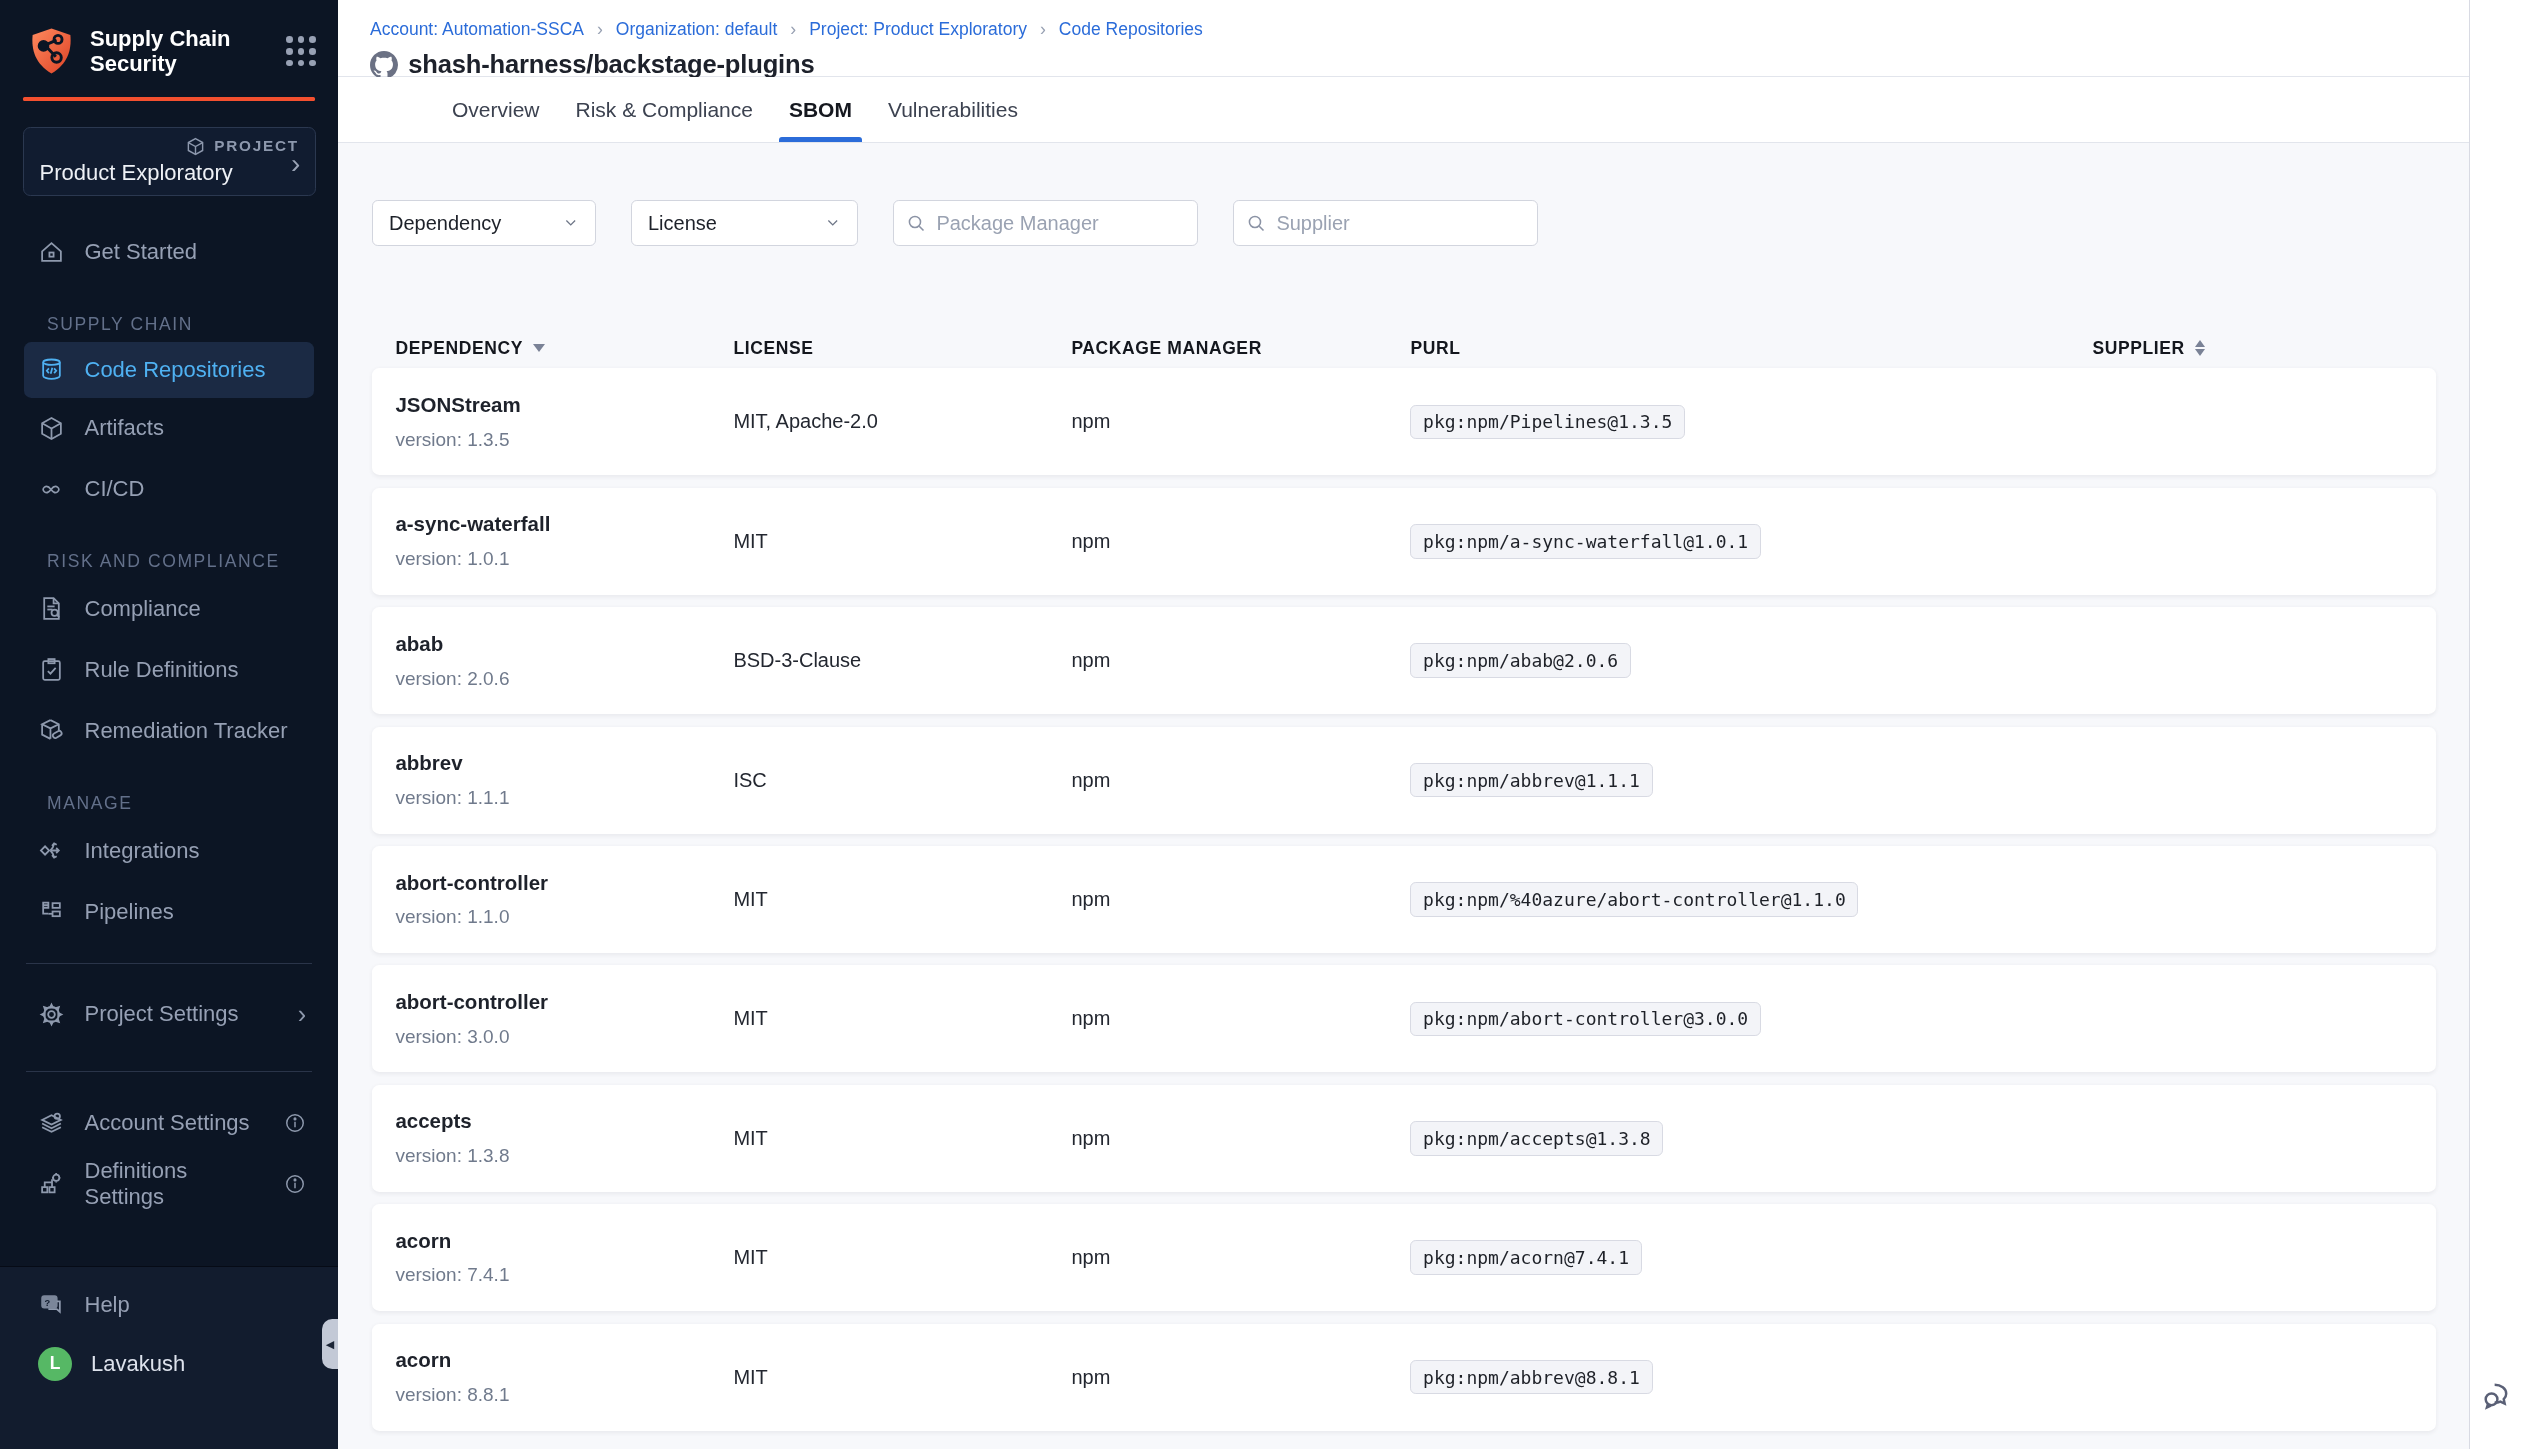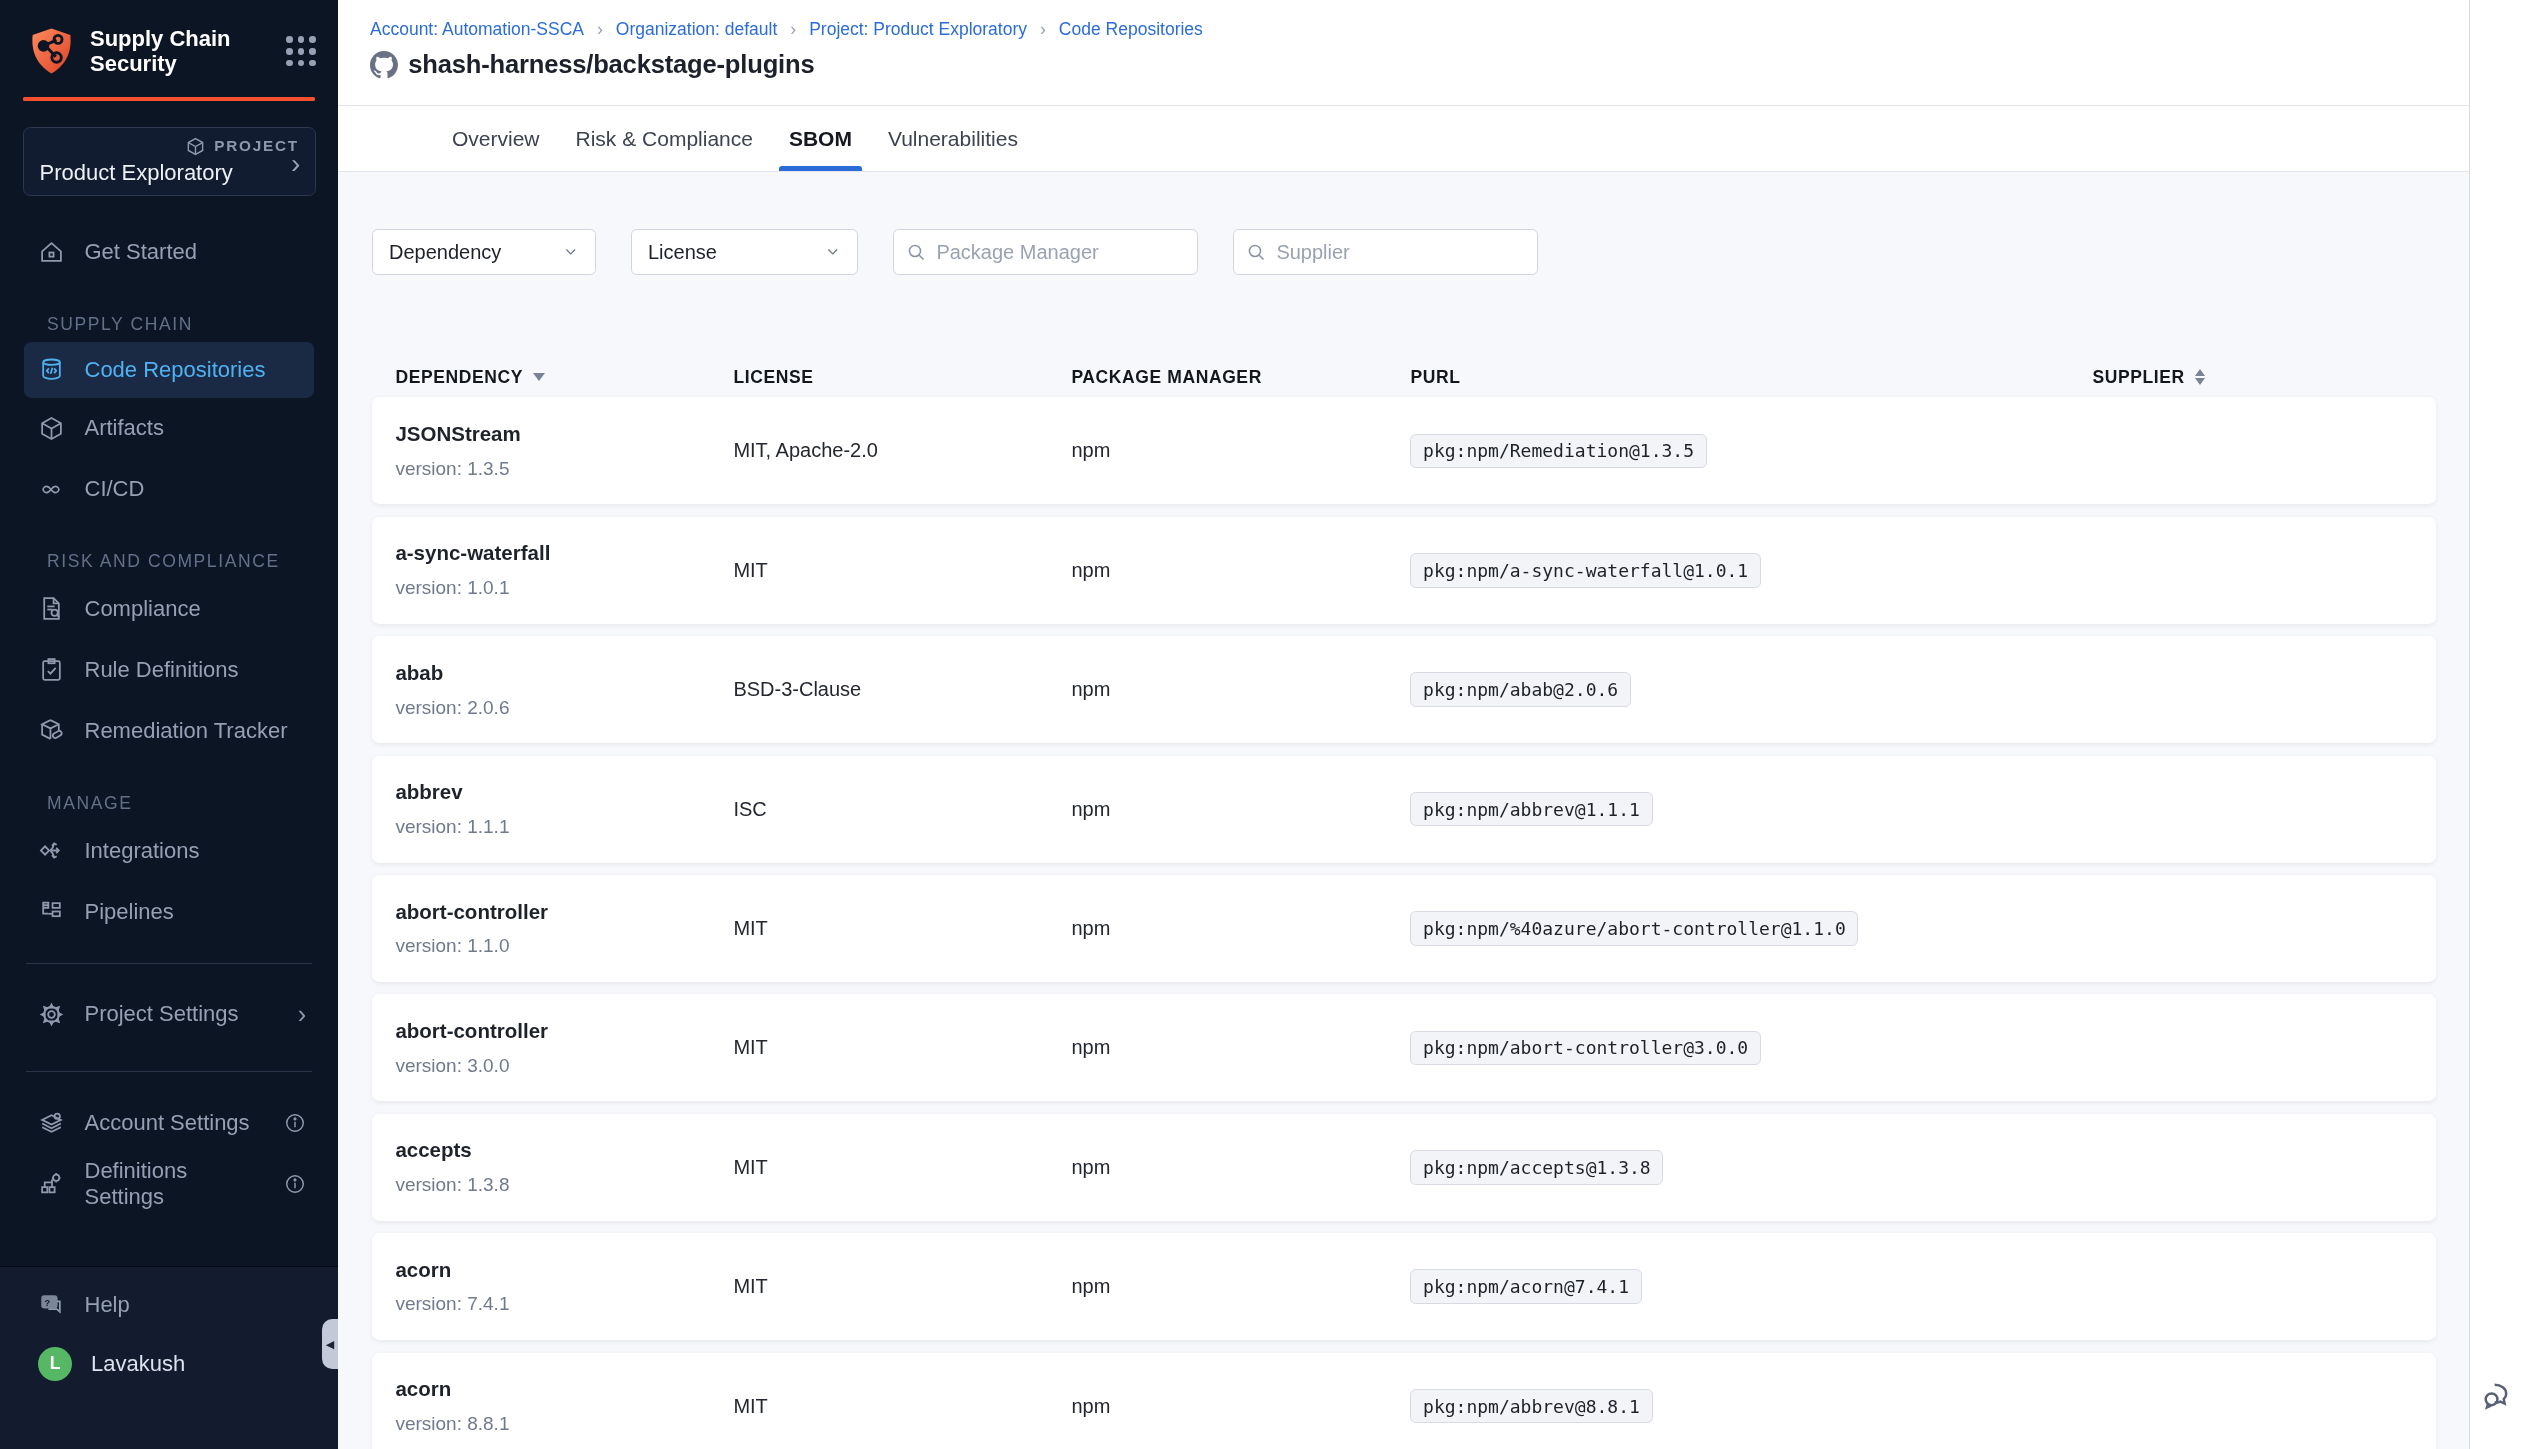--- a/index.html
+++ b/index.html
@@ -38,21 +38,21 @@
   .user-item { display:flex; align-items:center; gap:19px; padding-left:38px; margin-top:11.7px; cursor:pointer; }
   .avatar { width:34px; height:34px; border-radius:50%; display:flex; align-items:center; justify-content:center;
     color:#ffffff; font-size:17.5px; font-weight:bold; }
   .user-name { font-size:22px; color:#dde2ec; }
   .collapse-handle { position:absolute; right:0; top:1319px; width:16px; height:50px; background:#c3c9d6;
     border-radius:10.2px 0 0 10.2px; display:flex; align-items:center; justify-content:center; cursor:pointer;
     color:#1c2536; font-size:11px; }
 
   
   .main { flex:1; min-width:0; display:flex; flex-direction:column; }
-  .page-header { background:#ffffff; height:106px; padding:19px 0 5px 32px; border-bottom:0.7px solid #e2e5ec; }
+  .page-header { background:#ffffff; height:77px; padding:19px 0 5px 32px; border-bottom:0.7px solid #e2e5ec; }
   .breadcrumb { display:flex; align-items:center; gap:13px; font-size:17.5px; }
   .crumb { color:#2b6cd9; cursor:pointer; text-decoration:none; }
   .crumb-sep { color:#98a1b3; font-size:17.5px; }
   .title-row { display:flex; align-items:center; gap:10.2px; margin-top:10.2px; }
   .page-title { font-size:25.6px; font-weight:bold; color:#1d212b; letter-spacing:-0.2px; }
 
   .tabs { background:#ffffff; height:66px; border-bottom:0.7px solid #e2e5ec; display:flex; align-items:stretch;
     padding-left:114px; gap:36px; }
   .tab { position:relative; display:flex; align-items:center; font-size:21px; color:#3c4250; cursor:pointer; }
   .tab.active { font-weight:bold; color:#15181f; }
@@ -441,21 +441,21 @@
 
       <div class="rows">
 
         <div class="row-card tgrid">
           <div class="dep-cell">
             <span class="dep-name">JSONStream</span>
             <span class="dep-version">version: 1.3.5</span>
           </div>
           <span class="cell-text">MIT, Apache-2.0</span>
           <span class="cell-text">npm</span>
-          <span class="purl-chip">pkg:npm/Remediation@1.3.5</span>
+          <span class="purl-chip">pkg:npm/Pipelines@1.3.5</span>
           <span class="cell-text"></span>
         </div>
 
         <div class="row-card tgrid">
           <div class="dep-cell">
             <span class="dep-name">a-sync-waterfall</span>
             <span class="dep-version">version: 1.0.1</span>
           </div>
           <span class="cell-text">MIT</span>
           <span class="cell-text">npm</span>

